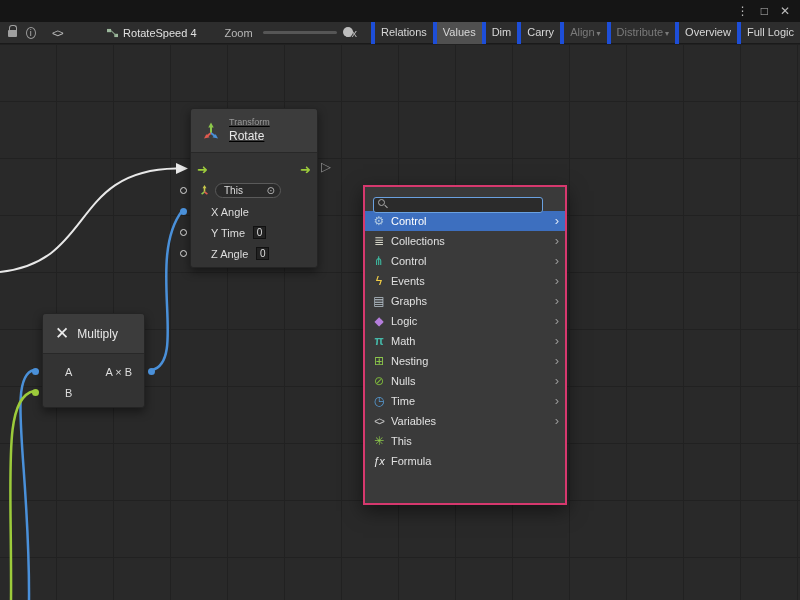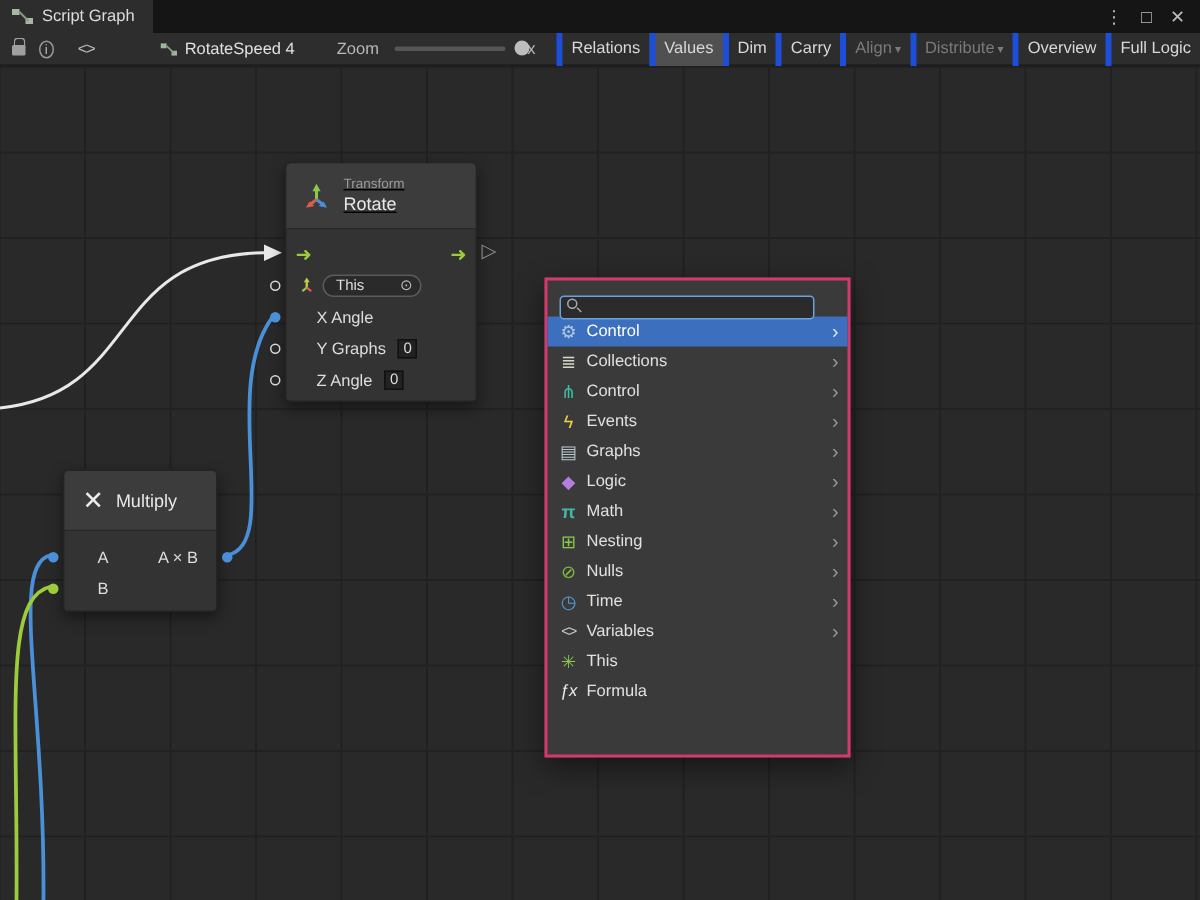--- a/index.html
+++ b/index.html
@@ -84,28 +84,20 @@
   .ic4{color:#B8C4CE} .ic5{color:#B57EDC} .ic6{color:#45B8A8; font-weight:bold} .ic7{color:#8CC84B}
   .ic8{color:#7FBA3C} .ic9{color:#569CD6} .ic10{color:#C8C8C8; font-size:10px; letter-spacing:-1px}
   .ic11{color:#8CC84B} .ic12{color:#ECECEC; font-style:italic; font-size:11px}
 </style>
 </head>
 <body>
 
 <div class="screen">
 
   <div class="tabbar">
-    <div class="tab">
-      <svg width="14" height="12" viewBox="0 0 14 12">
-        <rect x="0" y="1" width="5" height="4" fill="#A8B8A0"></rect>
-        <rect x="9" y="7" width="5" height="4" fill="#A8B8A0"></rect>
-        <path d="M5 3 L11 9" stroke="#8A9A85" stroke-width="1.3" fill="none"></path>
-      </svg>
-      <span>Script Graph</span>
-    </div>
     <div class="wincontrols">
       <span>⋮</span>
       <span>□</span>
       <span>✕</span>
     </div>
   </div>
 
   <div class="toolbar">
     <span class="lockwrap">
         <span class="lockbody"></span>
@@ -176,21 +168,21 @@
           <span>This</span>
           <span class="target">⊙</span>
         </span>
       </div>
       <div class="prow" style="top:92px">
         <span class="pin blue"></span>
         <span class="plabel">X Angle</span>
       </div>
       <div class="prow" style="top:113px">
         <span class="pin hollow"></span>
-        <span class="plabel">Y Graphs</span>
+        <span class="plabel">Y Time</span>
         <span class="vbox">0</span>
       </div>
       <div class="prow" style="top:134px">
         <span class="pin hollow"></span>
         <span class="plabel">Z Angle</span>
         <span class="vbox">0</span>
       </div>
     </div>
     <span class="runtri">▷</span>
 

